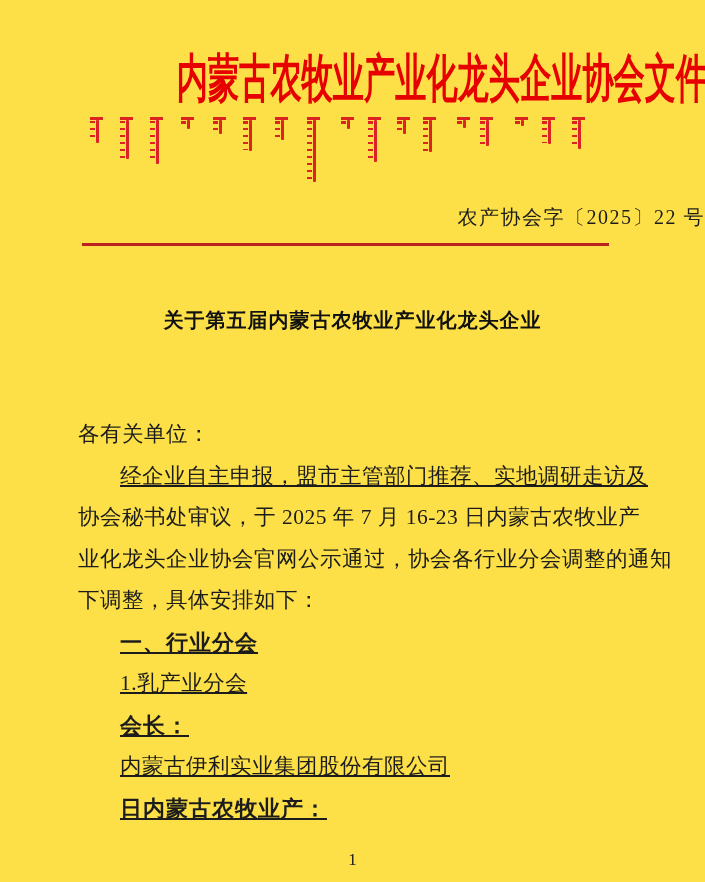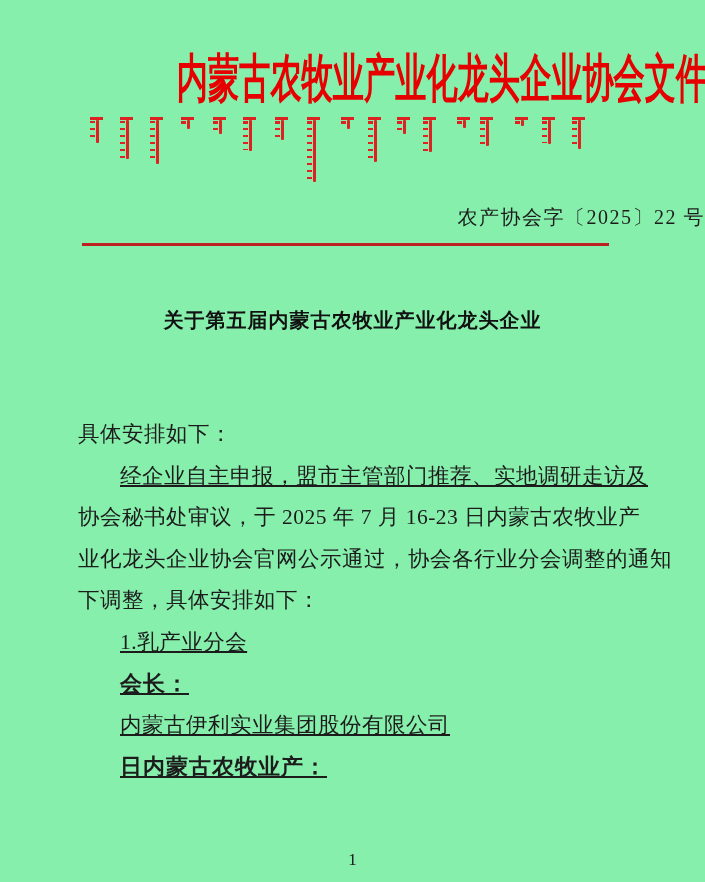--- a/index.html
+++ b/index.html
@@ -7,21 +7,21 @@
     --mongolian_red:#dd2222;
     --rule_red:#bd2020;
     --text_black:#1c1c1c;
   }
   *{box-sizing:border-box;}
   html,body{margin:0;padding:0;background:#ffffff;}
   .page{
     position:relative;
     width:705px;height:882px;
     margin:0 auto;
-    background:#86efac;
+    background:#fde047;
     overflow:hidden;
     color:var(--text_black);
     font-family:"Liberation Serif","DejaVu Serif",serif;
   }
   
   .org-title{
     position:absolute;top:50px;left:0;right:0;
     text-align:center;line-height:58px;height:60px;
   }
   .org-title-inner{
@@ -114,25 +114,26 @@
 
   <div class="doc-number">农产协会字〔2025〕22 号</div>
 
   <div class="red-rule"></div>
 
   <div class="doc-title">
     <div>关于第五届内蒙古农牧业产业化龙头企业</div>
   </div>
 
   <div class="body-block">
-    <div class="line">具体安排如下：</div>
+    <div class="line">各有关单位：</div>
     <div class="line indent">经企业自主申报，盟市主管部门推荐、实地调研走访及</div>
     <div class="line">协会秘书处审议，于 2025 年 7 月 16-23 日内蒙古农牧业产</div>
     <div class="line">业化龙头企业协会官网公示通过，协会各行业分会调整的通知</div>
     <div class="line">下调整，具体安排如下：</div>
+    <div class="line indent heading-sans">一、行业分会</div>
     <div class="line indent">1.乳产业分会</div>
     <div class="line indent heading-sans">会长：</div>
     <div class="line indent">内蒙古伊利实业集团股份有限公司</div>
     <div class="line indent heading-sans">日内蒙古农牧业产：</div>
   </div>
 
   <div class="footer-num">1</div>
 
 </div>
 

